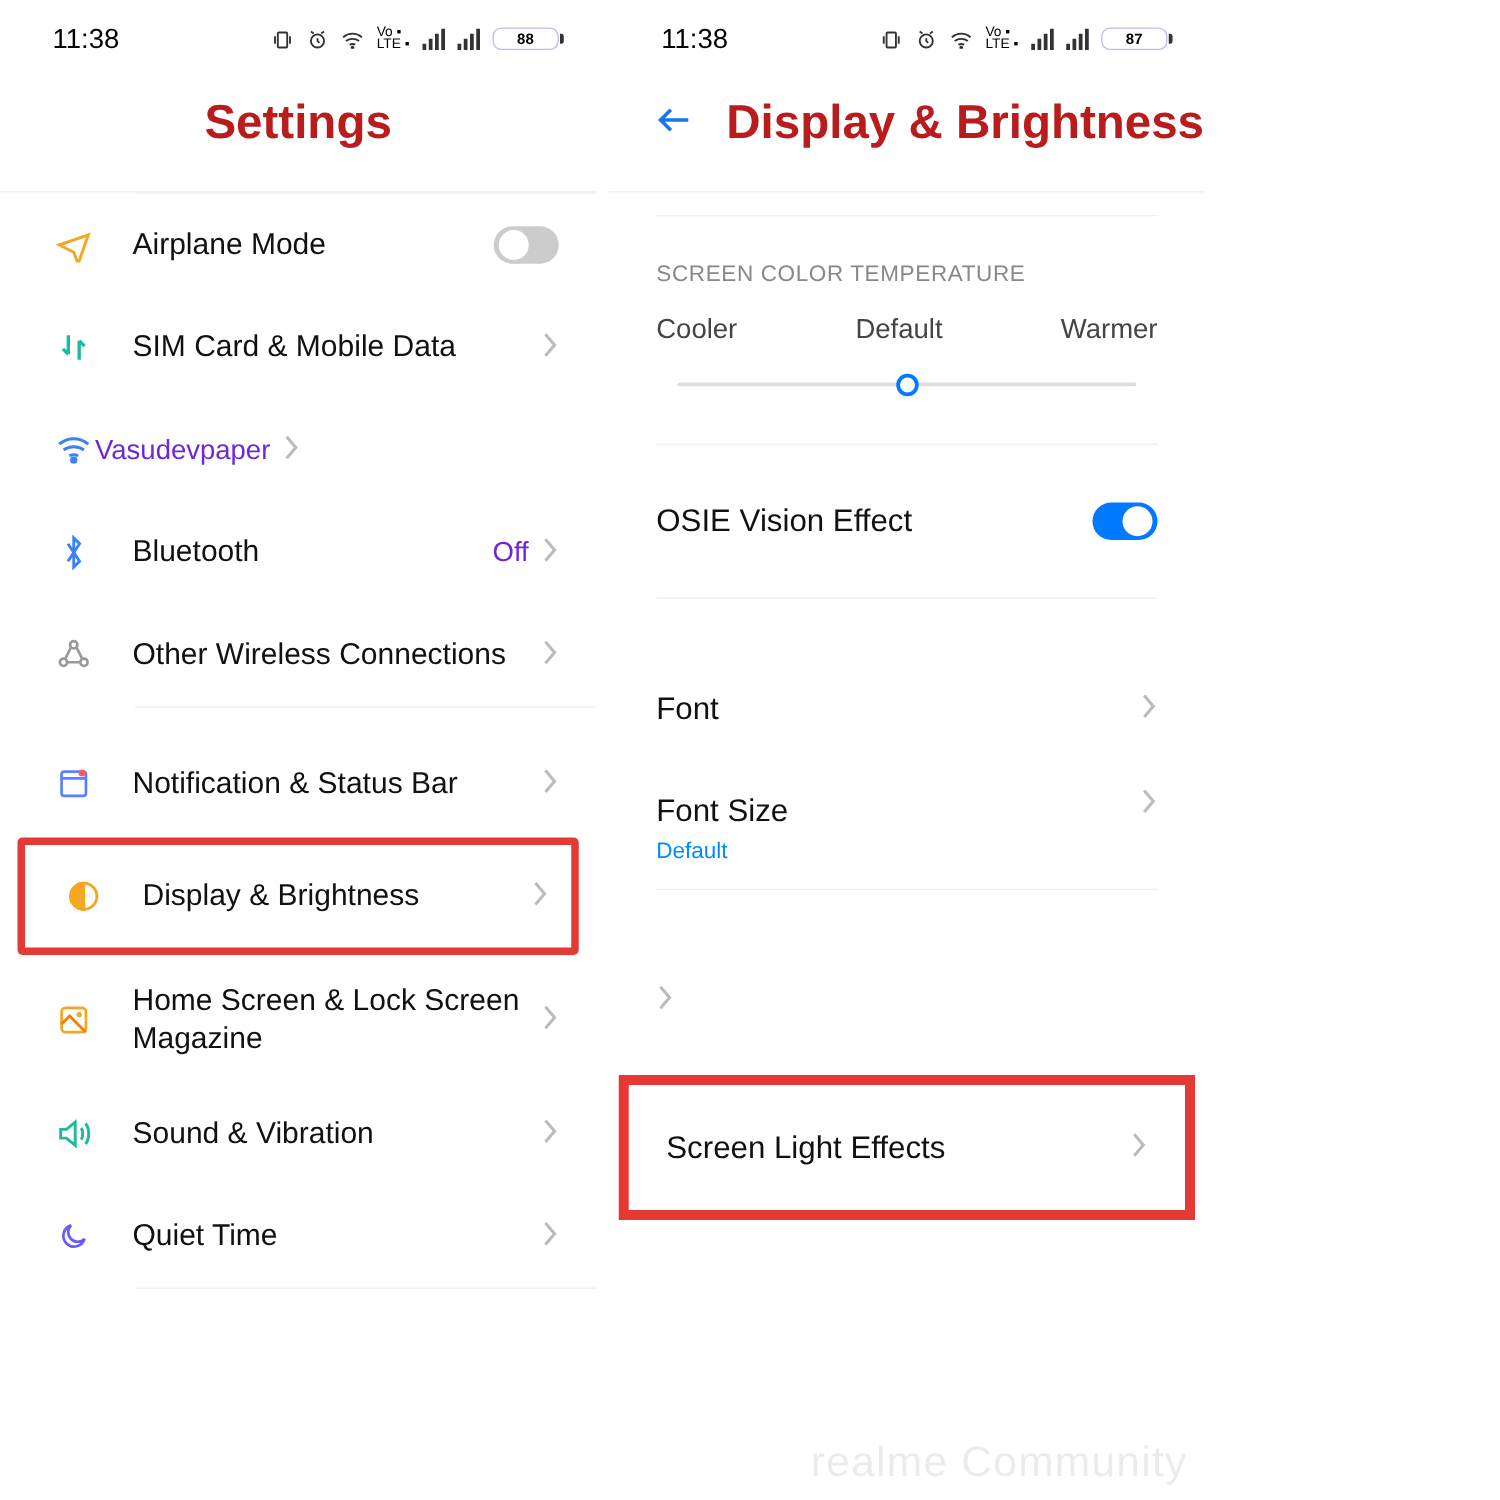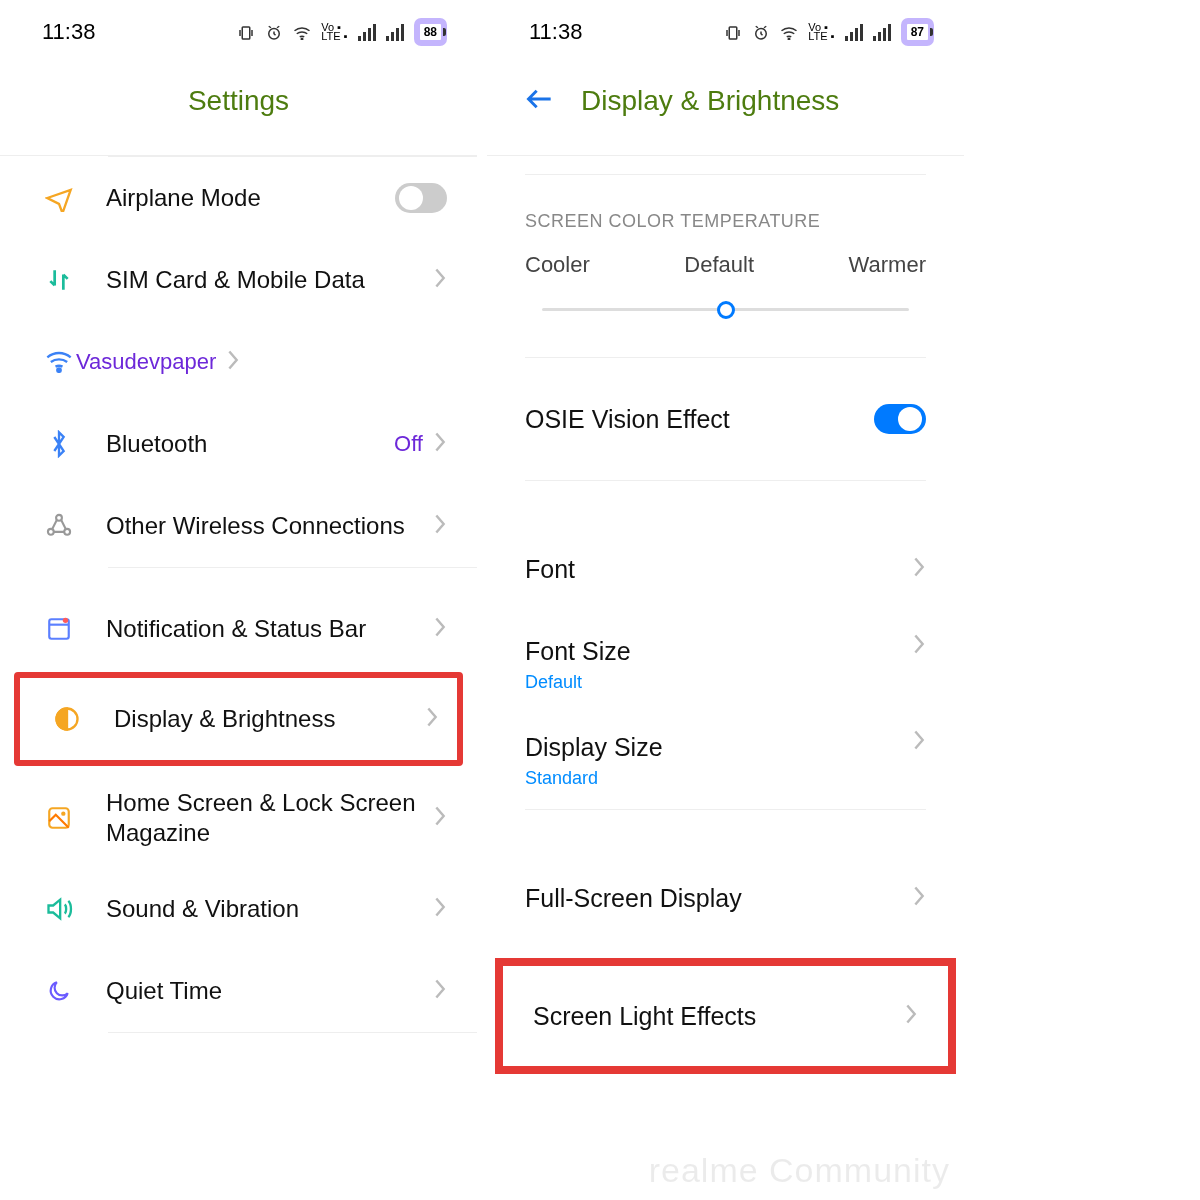--- a/index.html
+++ b/index.html
@@ -5,27 +5,27 @@
   * { box-sizing: border-box; margin: 0; padding: 0; }
   html, body { width: 1200px; height: 1200px; font-family: -apple-system, Helvetica, Arial, sans-serif; background: #fff; }
   .container { display: flex; width: 964px; height: 1200px; }
   .phone { width: 545px; height: 100%; background: #fff; position: relative; }
   .phone.right { margin-left: 10px; }
 
   .status-bar { display: flex; justify-content: space-between; align-items: center; padding: 18px 30px 0 42px; font-size: 22px; font-weight: 500; color: #000; }
   .status-icons { display: flex; align-items: center; gap: 10px; }
   .status-icons svg, .status-icons .txt { display: inline-block; vertical-align: middle; }
   .volte { font-size: 11px; font-weight: 400; line-height: 9px; }
-  .batt { border: 6px solid #c4b5fd; border-radius: 7px; padding: 1px 4px; font-size: 12px; font-weight: 700; position: relative; }
+  .batt { border: 1px solid #c4b5fd; border-radius: 7px; padding: 1px 19px; font-size: 12px; font-weight: 700; position: relative; }
   .batt::after { content: ""; position: absolute; right: -5px; top: 4px; width: 3px; height: 8px; background: #333; border-radius: 0 2px 2px 0; }
 
   .header { display: flex; align-items: center; justify-content: center; height: 110px; position: relative; }
   .header.left { border-bottom: 1px solid #eee; }
   .header.right-h { justify-content: flex-start; padding-left: 38px; border-bottom: 1px solid #eee; }
-  .header h1 { font-size: 28px; font-weight: 400; color: #4d7c0f; }
+  .header h1 { font-size: 38px; font-weight: 700; color: #b91c1c; }
   .back-arrow { margin-right: 28px; }
 
   .list { padding: 0 0 0 0; }
   .sep { height: 1px; background: #eee; margin: 0 0 0 108px; }
 
   .row { display: flex; align-items: center; padding: 0 30px 0 42px; min-height: 82px; position: relative; }
   .row .icon { width: 34px; display: flex; justify-content: center; align-items: center; }
   .row .label { flex: 1; font-size: 24px; color: #111; padding-left: 30px; }
   .row .value { font-size: 22px; color: #6d28d9; margin-right: 10px; }
   .row .chev { color: #bbb; }
@@ -324,35 +324,25 @@
     <div class="right-row two">
       <div class="line">
         <span class="rlabel">Font Size</span>
         <span class="chev"><svg width="14" height="22" viewBox="0 0 10 18" fill="none" stroke="#bbb" stroke-width="2">
               <path d="M2 2l6 7-6 7"></path>
             </svg></span>
       </div>
       <span class="rsub">Default</span>
     </div>
 
-    <div class="right-row two">
-      <div class="line">
-        <span class="rlabel">Display Size</span>
-        <span class="chev"><svg width="14" height="22" viewBox="0 0 10 18" fill="none" stroke="#bbb" stroke-width="2">
-              <path d="M2 2l6 7-6 7"></path>
-            </svg></span>
-      </div>
-      <span class="rsub">Standard</span>
-    </div>
 
     <div class="right-sep"></div>
     <div class="gap"></div>
 
     <div class="right-row">
-      <span class="rlabel">Full-Screen Display</span>
       <span class="chev"><svg width="14" height="22" viewBox="0 0 10 18" fill="none" stroke="#bbb" stroke-width="2">
             <path d="M2 2l6 7-6 7"></path>
           </svg></span>
     </div>
 
     <div class="highlight2">
       <div class="right-row">
         <span class="rlabel">Screen Light Effects</span>
         <span class="chev"><svg width="14" height="22" viewBox="0 0 10 18" fill="none" stroke="#bbb" stroke-width="2">
               <path d="M2 2l6 7-6 7"></path>

